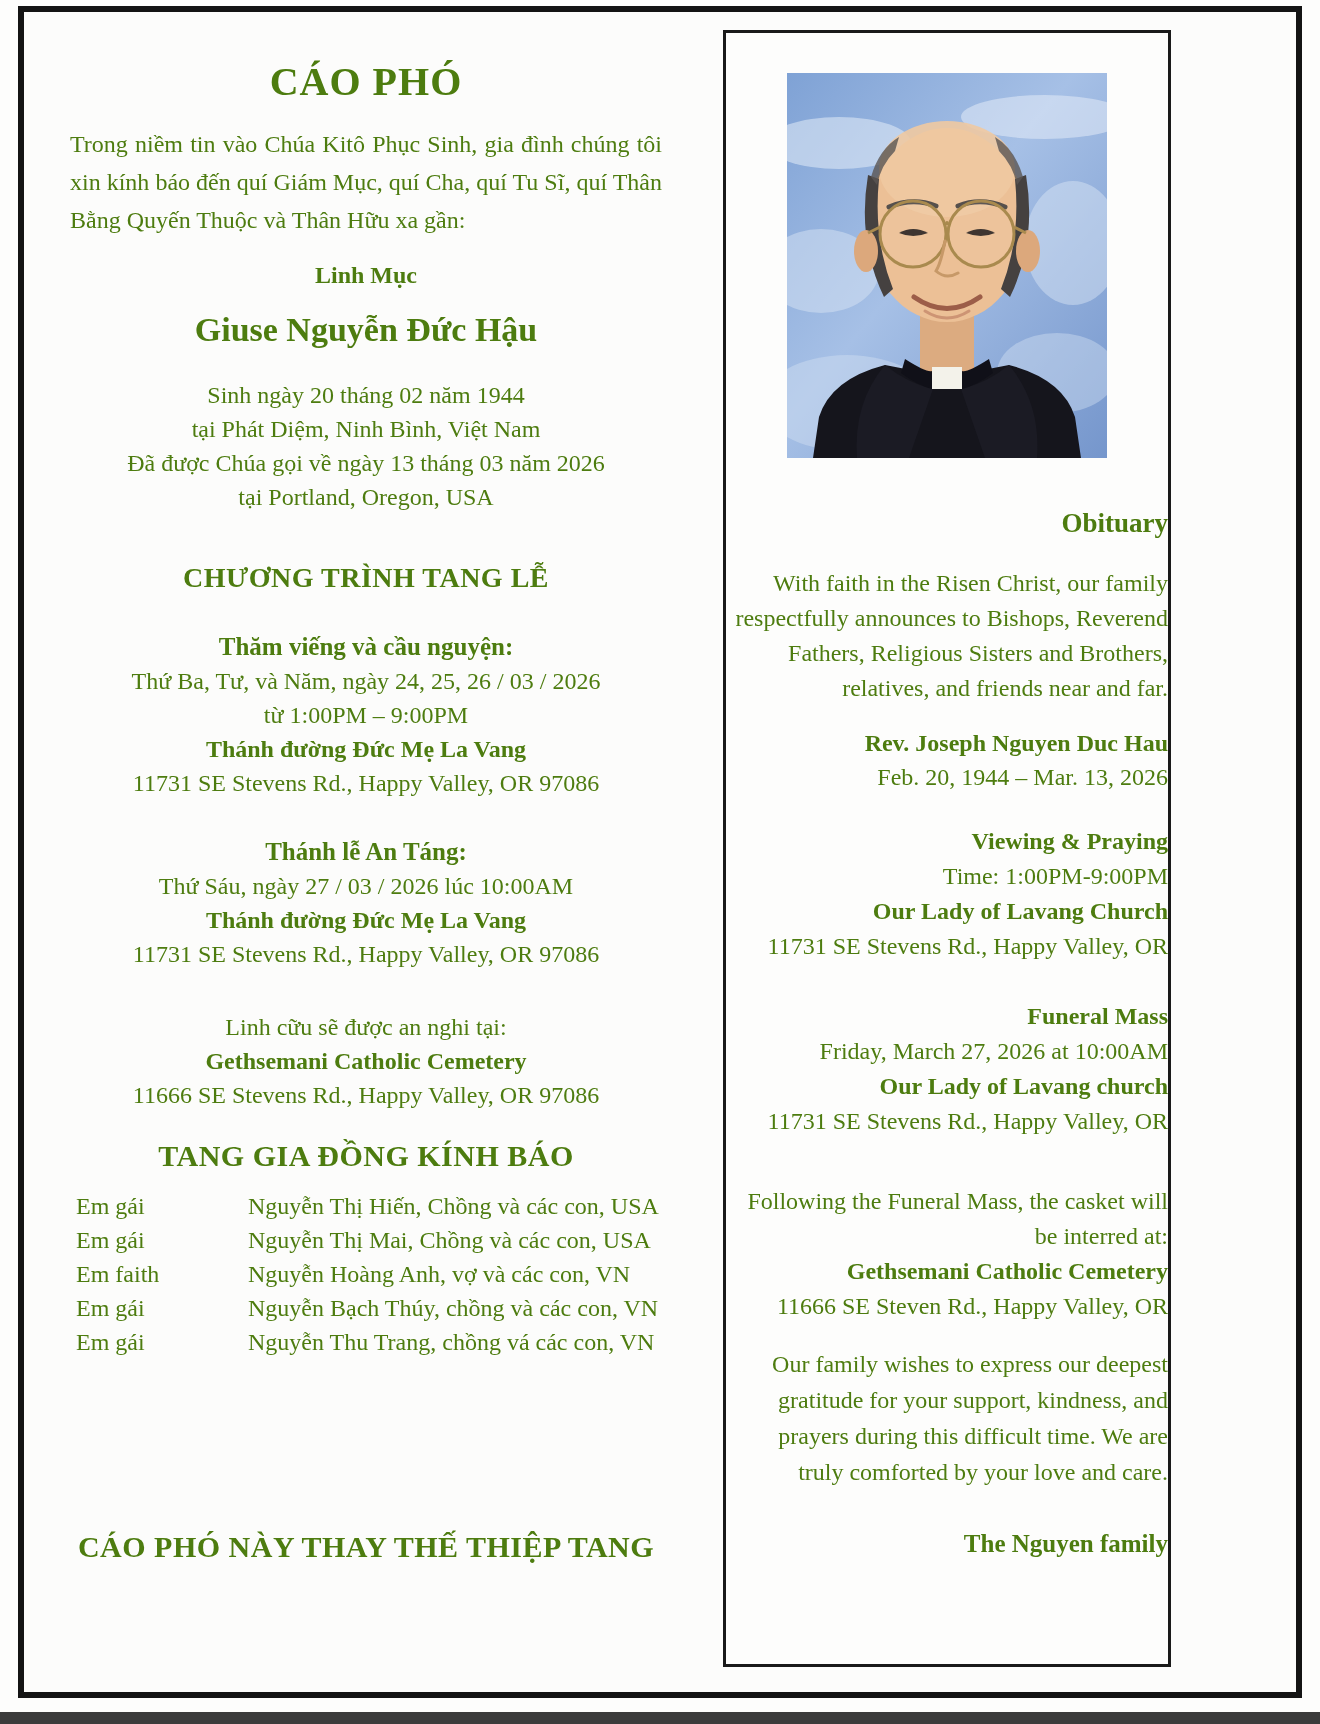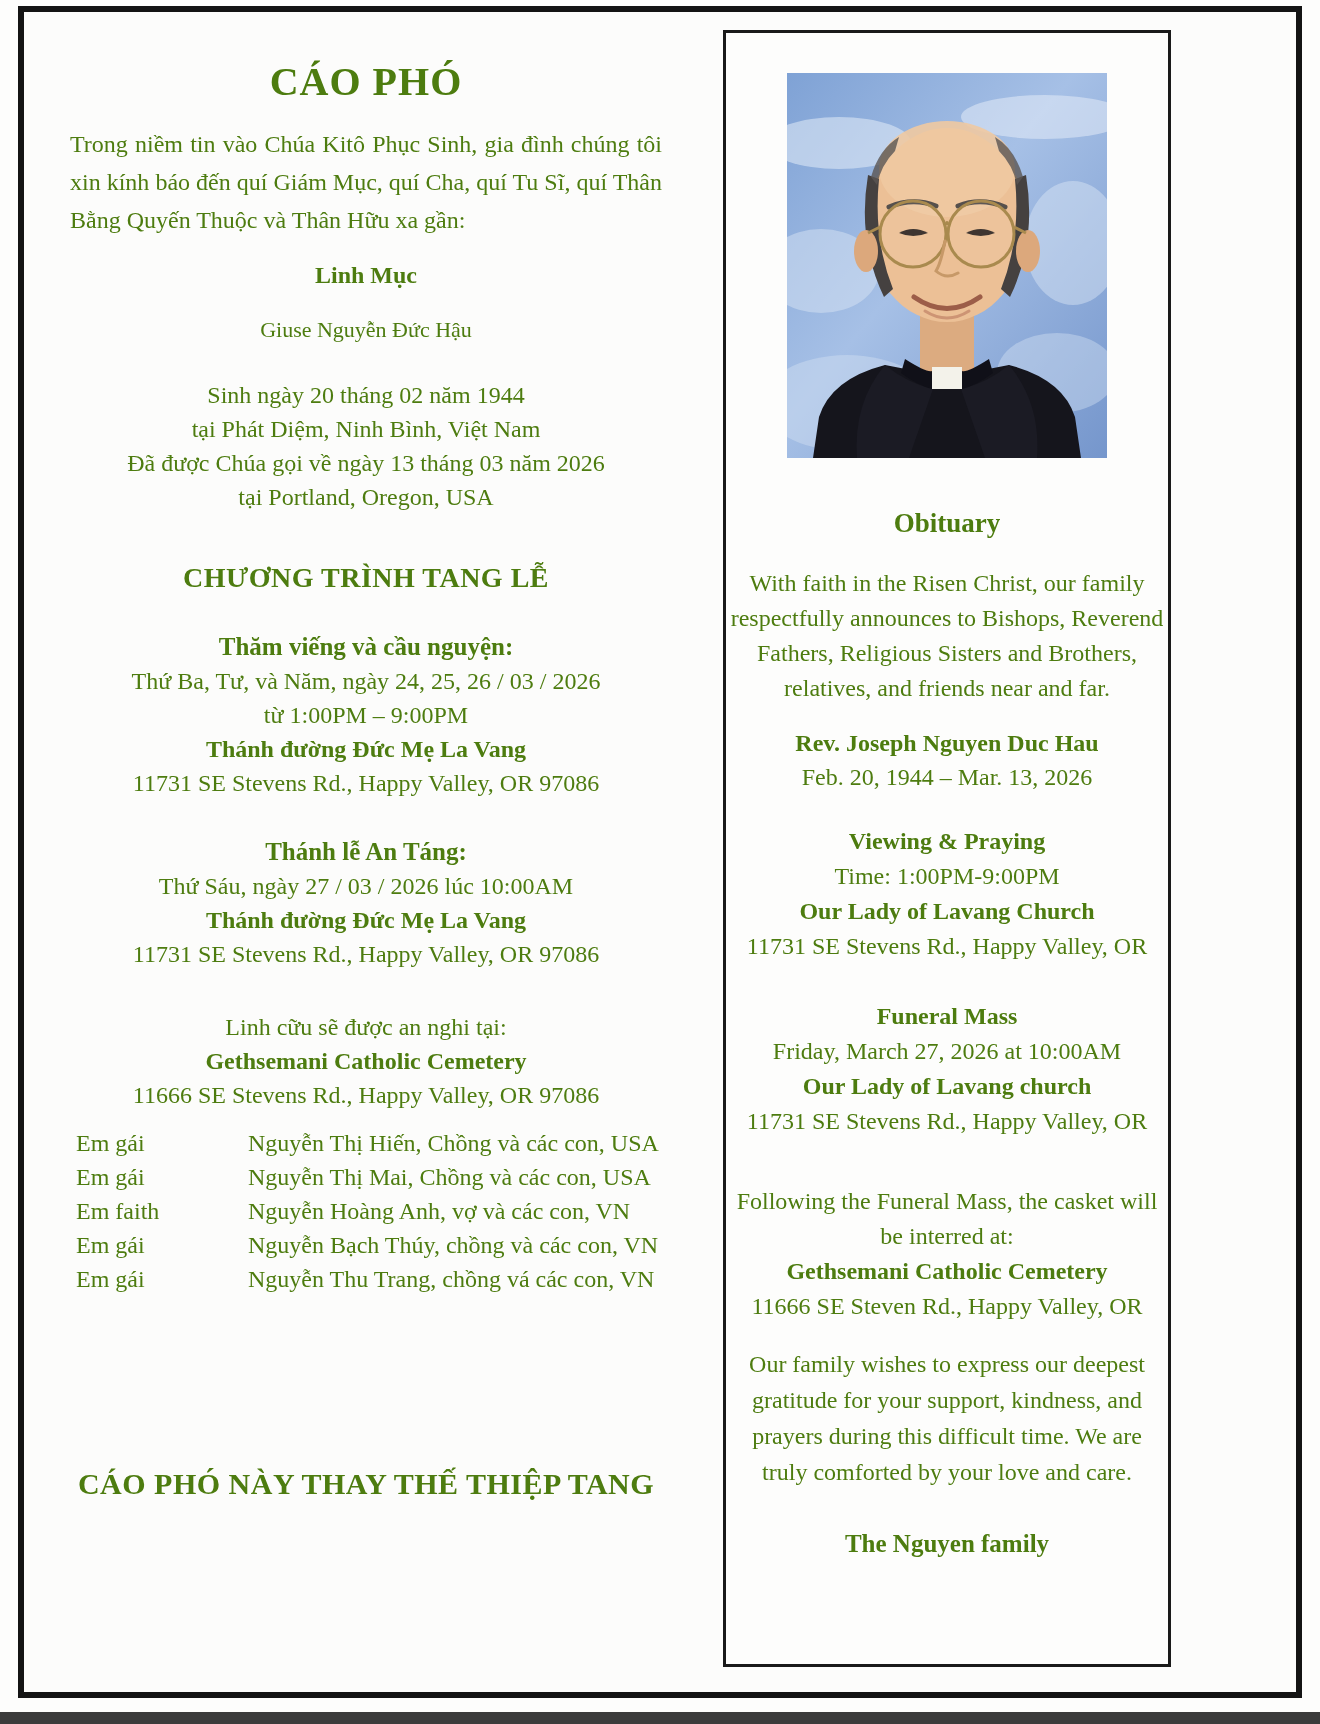--- a/index.html
+++ b/index.html
@@ -11,41 +11,41 @@
     position:absolute;left:18px;top:6px;width:1284px;height:1692px;
     border:6px solid #141414;box-sizing:border-box;background:#fcfcfb;
   }
   .bottom-bar{position:absolute;left:0;bottom:0;width:1320px;height:12px;background:#3b3b3b;}
 
   
   .left-col{position:absolute;left:22px;top:0;width:640px;text-align:center;}
   .vn-title{margin:46px 0 0;font-size:40px;line-height:48px;font-weight:bold;letter-spacing:1px;}
   .vn-intro{margin:19px 24px 0;font-size:24px;line-height:38px;text-align:justify;text-justify:inter-word;}
   .vn-role{margin-top:21px;font-size:24px;line-height:30px;font-weight:bold;font-family:Liberation Serif, serif;}
-  .vn-name{margin:18px 0 16px;font-size:22px;line-height:44px;font-weight:normal;}
+  .vn-name{margin:18px 0 16px;font-size:34px;line-height:44px;font-weight:bold;}
   .vn-life{margin-top:26px;font-size:24px;line-height:34px;}
   .vn-age{margin-top:28px;font-size:26px;line-height:32px;font-weight:bold;}
   .vn-program{margin-top:46px;font-size:28px;line-height:36px;font-weight:bold;letter-spacing:.5px;}
   .block{font-size:24px;line-height:34px;}
   .b-head{font-weight:bold;font-size:25px;}
   .bold{font-weight:bold;}
   .mt-viewing{margin-top:34px;}
   .mt-funeral{margin-top:35px;}
   .mt-resting{margin-top:39px;}
   .vn-family-title{margin-top:25px;font-size:30px;line-height:38px;font-weight:bold;letter-spacing:.5px;}
   .family{margin-top:14px;font-size:24px;line-height:34px;text-align:left;padding-left:30px;}
   .frow{display:flex;}
   .frel{width:172px;flex:0 0 172px;}
   .vn-footer{margin-top:169px;font-size:30px;line-height:38px;font-weight:bold;letter-spacing:.5px;}
 
   
   .right-box{
     position:absolute;left:699px;top:18px;width:448px;height:1637px;
     border:3px solid #1a1a1a;box-sizing:border-box;background:#fdfdfc;
-    text-align:center;font-size:24px;line-height:35px;
+    text-align:right;font-size:24px;line-height:35px;
   }
   .photo{width:320px;height:385px;margin:40px auto 0;display:block;}
   .en-obituary{margin-top:48px;font-size:27px;line-height:34px;font-weight:bold;}
   .en-intro{margin-top:26px;}
   .en-rev{margin-top:20px;line-height:34px;}
   .en-viewing{margin-top:30px;}
   .en-funeral{margin-top:35px;}
   .en-following{margin-top:45px;}
   .en-gratitude{margin-top:22px;line-height:36px;}
   .en-sign{margin-top:36px;font-size:25px;font-weight:bold;}
@@ -89,20 +89,21 @@
         <div class="bold">Thánh đường Đức Mẹ La Vang</div>
         <div>11731 SE Stevens Rd., Happy Valley, OR 97086</div>
       </div>
 
       <div class="block mt-resting">
         <div>Linh cữu sẽ được an nghi tại:</div>
         <div class="bold">Gethsemani Catholic Cemetery</div>
         <div>11666 SE Stevens Rd., Happy Valley, OR 97086</div>
       </div>
 
+      <div class="vn-family-title">TANG GIA ĐỒNG KÍNH BÁO</div>
 
       <div class="family">
         <div class="frow">
           <span class="frel">Em gái</span>
           <span>Nguyễn Thị Hiến, Chồng và các con, USA</span>
         </div>
         <div class="frow">
           <span class="frel">Em gái</span>
           <span>Nguyễn Thị Mai, Chồng và các con, USA</span>
         </div>

